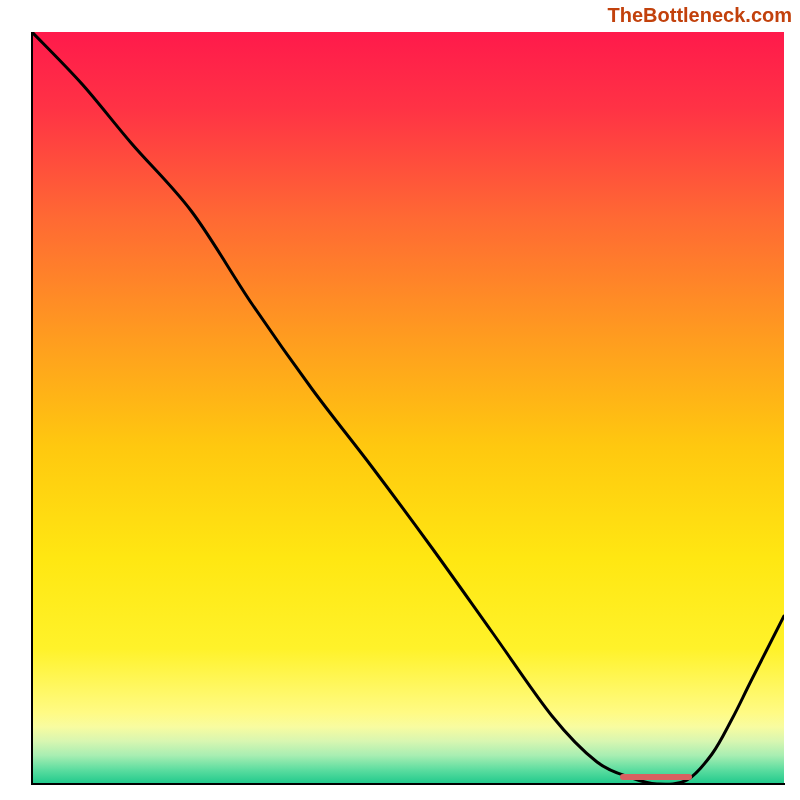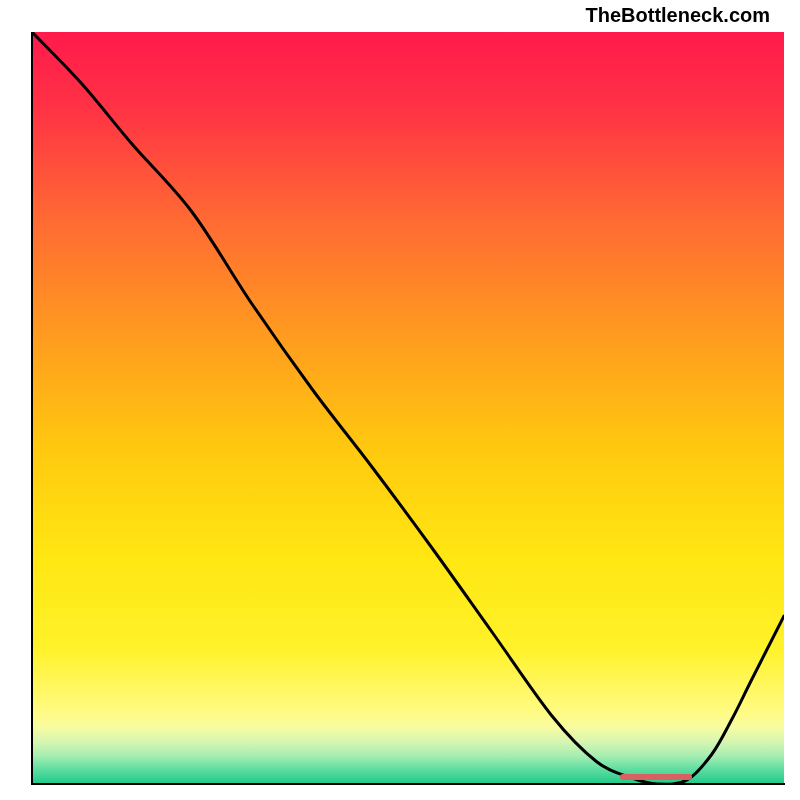--- a/index.html
+++ b/index.html
@@ -48,23 +48,23 @@
   }
   .axis-x {
     left: 31px;
     top: 783px;
     width: 754px;
     height: 2px;
   }
   .attribution {
     position: absolute;
     top: 4px;
-    right: 30px;
+    right: 8px;
     font: 600 20px Arial, Helvetica, sans-serif;
-    color: #000000;
+    color: #c2410c;
     letter-spacing: 0;
   }
   .marker {
     position: absolute;
     height: 6px;
     border-radius: 3px;
   }
 </style>
 </head>
 <body>

